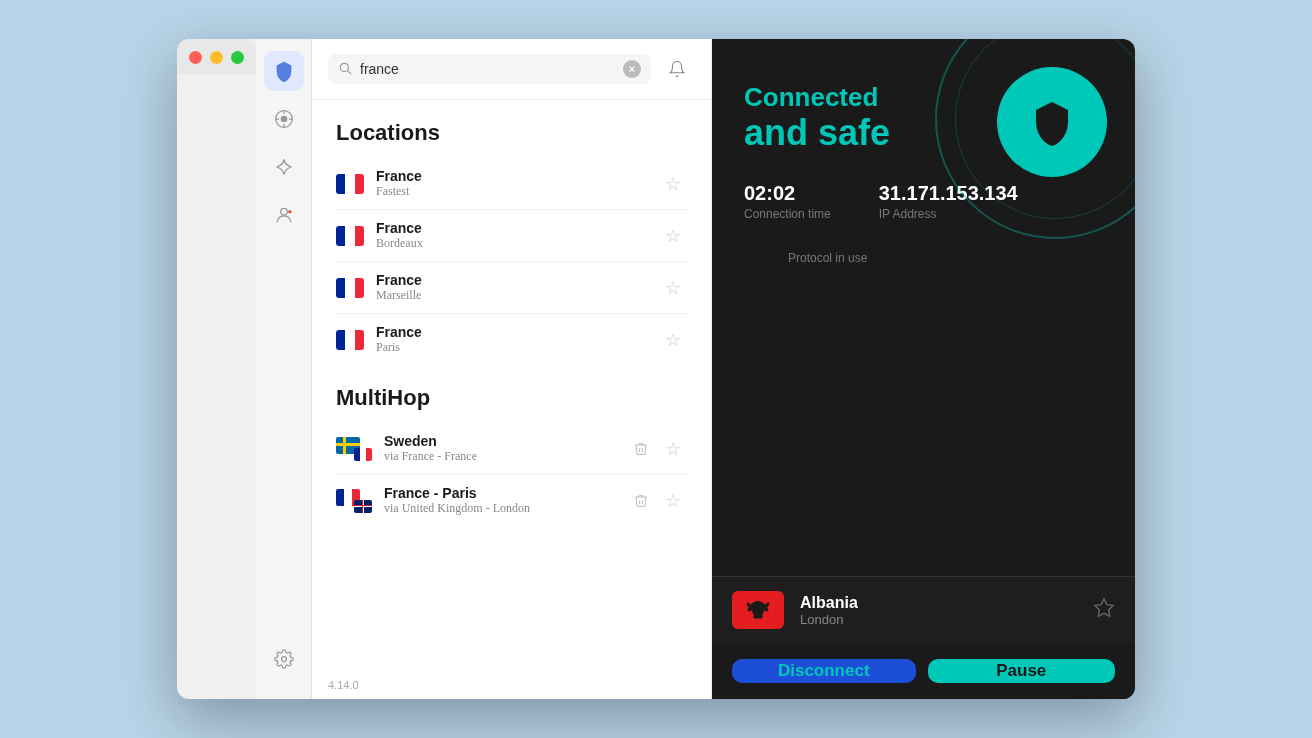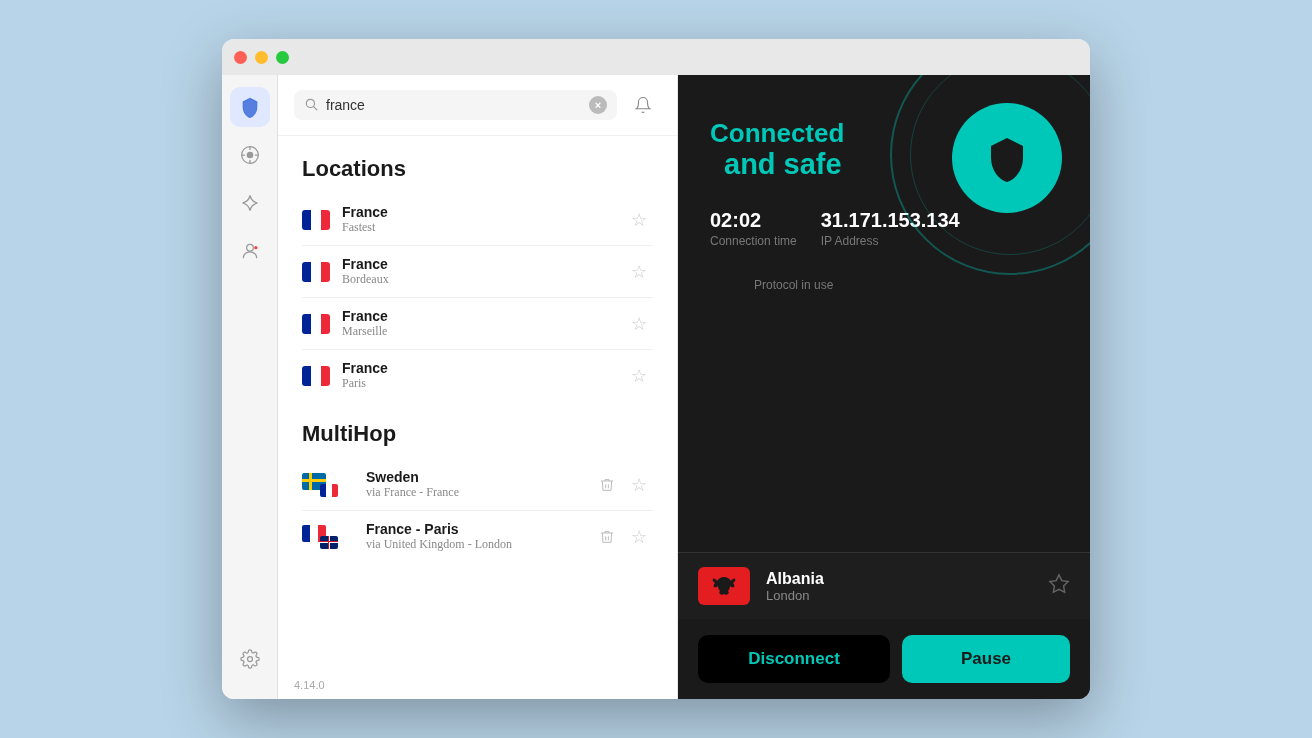--- a/index.html
+++ b/index.html
@@ -7,27 +7,26 @@
       background: #b8d4e8;
       display: flex;
       align-items: center;
       justify-content: center;
       width: 1312px;
       height: 738px;
       font-family: -apple-system, BlinkMacSystemFont, 'Segoe UI', sans-serif;
       overflow: hidden;
     }
     .window {
-      width: 868px;
+      width: 958px;
       height: 660px;
       background: #f0f0f0;
       border-radius: 12px;
       box-shadow: 0 20px 60px rgba(0,0,0,0.3);
       display: flex;
-      flex-direction: column;
       overflow: hidden;
     }
     .titlebar {
       height: 36px;
       background: #e8e8e8;
       border-radius: 12px 12px 0 0;
       display: flex;
       align-items: center;
       padding: 0 12px;
       gap: 8px;
@@ -147,21 +146,21 @@
       background: transparent; border: none; cursor: pointer;
       color: #ccc; font-size: 16px;
       width: 28px; height: 28px; display: flex; align-items: center; justify-content: center;
     }
     .divider { height: 1px; background: #f0f0f0; margin: 0 24px; }
     .multihop-item {
       display: flex;
       align-items: center;
       padding: 10px 24px;
       cursor: pointer;
-      gap: 28px;
+      gap: 12px;
     }
     .multihop-flags {
       width: 36px; height: 24px; position: relative; flex-shrink: 0;
     }
     .multihop-actions { display: flex; align-items: center; gap: 4px; }
     .version-label {
       font-size: 11px; color: #aaa;
       padding: 8px 16px;
       margin-top: auto;
     }
@@ -207,29 +206,28 @@
       background: #00c8b8;
       display: flex; align-items: center; justify-content: center;
     }
     .connected-text {
       font-size: 26px;
       font-weight: 800;
       color: #00c8b8;
       line-height: 1.1;
     }
     .safe-text {
-      font-size: 29px;
+      font-size: 36px;
       font-weight: 800;
       color: #00c8b8;
       margin-bottom: 28px;
-      margin-left: 14px;
     }
     .stats-row {
       display: flex;
-      gap: 24px;
+      gap: 48px;
       margin-bottom: 24px;
     }
     .stat-item .stat-value {
       font-size: 20px;
       font-weight: 700;
       color: #ffffff;
     }
     .stat-item .stat-label {
       font-size: 12px;
       color: #777;
@@ -278,24 +276,23 @@
       background: transparent; border: none;
     }
     .action-buttons {
       padding: 16px 20px;
       display: flex;
       gap: 12px;
       background: #1a1a1a;
     }
     .disconnect-btn {
       flex: 1;
-      padding: 14px;
       border-radius: 10px;
       border: none;
-      background: #000000;
+      background: #1d4ed8;
       color: #00c8b8;
       font-size: 17px;
       font-weight: 700;
       cursor: pointer;
     }
     .pause-btn {
       flex: 1;
       padding: 2px;
       border-radius: 10px;
       border: none;

